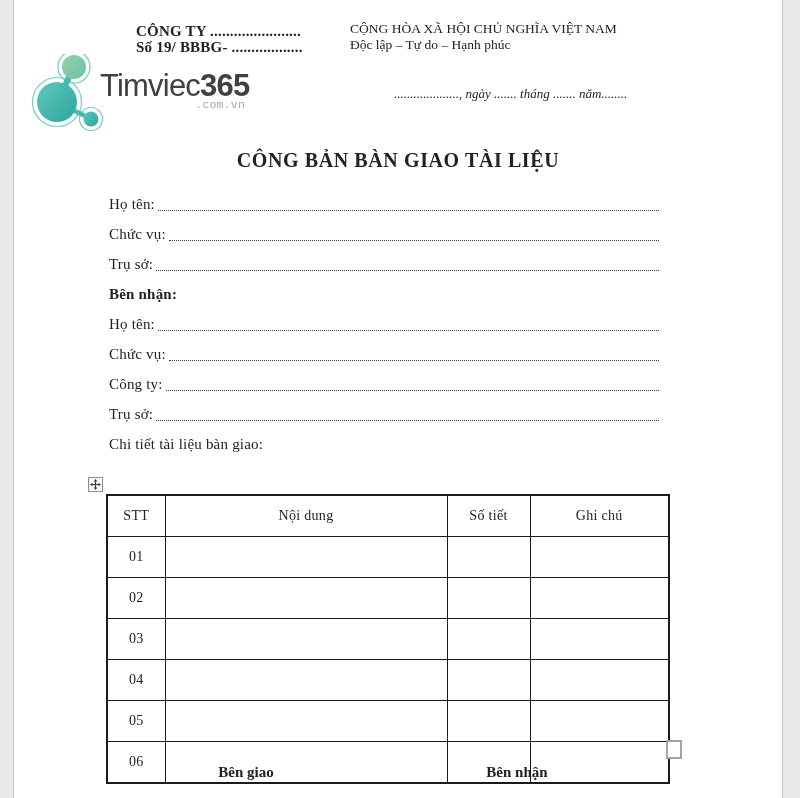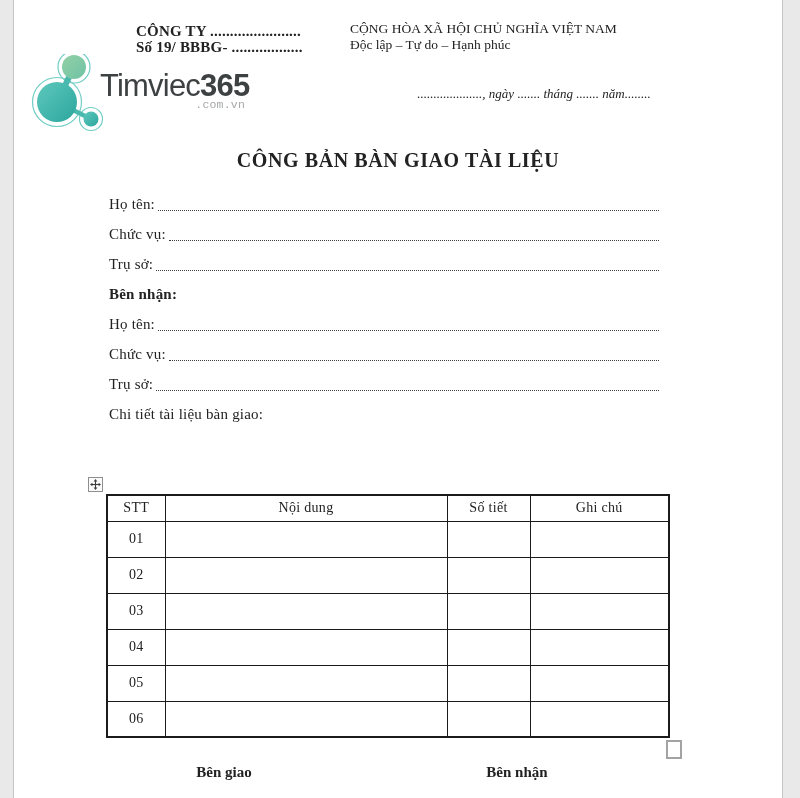--- a/index.html
+++ b/index.html
@@ -20,21 +20,21 @@
   
   .hdr-left {
     left:122px; top:23px; font-weight:bold; font-size:15px;
     line-height:16px; letter-spacing:0.2px; white-space:nowrap;
   }
   .hdr-right {
     left:336px; width:316px; top:21px; text-align:left;
     font-weight:normal; font-size:13.5px; line-height:16px; white-space:nowrap;
   }
   .date-line {
-    left:380px; width:280px; top:86px; text-align:center;
+    left:380px; width:280px; top:86px; 
     font-style:italic; font-size:13px; white-space:nowrap;
   }
 
   
   .logo-circles { left:16px; top:54px; width:80px; height:82px; }
   .logo-text { left:86px; top:71px; width:146px; font-family:"Liberation Sans","DejaVu Sans",sans-serif; }
   .logo-brand { font-size:31px; font-weight:400; color:#3d4142; letter-spacing:-0.8px; line-height:30px;margin-top:36px; }
   .logo-num { font-weight:700; }
   .logo-domain { display:block; text-align:right; font-size:11.5px; color:#a6a8a8; margin-top:-3px; padding-right:1px; letter-spacing:0.2px;font-family:Liberation Mono, monospace; }
 
@@ -59,35 +59,35 @@
   }
 
   
   table.details {
     position:absolute; left:92px; top:494px;
     border-collapse:collapse; table-layout:fixed;
     border:2px solid #1b1b1b;
     font-size:14px;
   }
   table.details th, table.details td {
-    border:1.5px solid #1b1b1b; text-align:center; padding:4px;
+    border:1.5px solid #1b1b1b; text-align:center; padding:12px;
     font-weight:normal; letter-spacing:0.3px;
   }
   table.details th { height:26px; }
   table.details td { height:36px; }
 
   
   .resize-handle {
     left:652px; top:740px; width:16px; height:19px;
     border:2px solid #a3a3a3; background:#fff;
   }
 
   
   .sig { top:764px; font-weight:bold; font-size:15px; transform:translateX(-50%); white-space:nowrap; }
-  .sig-giver { left:210px; }
+  .sig-giver { left:232px; }
   .sig-receiver { left:503px; }
 </style>
 </head>
 <body>
 
 <div class="page">
 
   <div class="abs logo-circles">
     <svg width="80" height="82" viewBox="0 0 80 82">
       <defs>
@@ -145,20 +145,24 @@
       </div>
       <div class="field-line">
         <span class="flabel b">Bên nhận:</span>
       </div>
       <div class="field-line">
         <span class="flabel">Họ tên:</span>
         <span class="leader"></span>
       </div>
       <div class="field-line">
         <span class="flabel">Chức vụ:</span>
+        <span class="leader"></span>
+      </div>
+      <div class="field-line">
+        <span class="flabel">Công ty:</span>
         <span class="leader"></span>
       </div>
       <div class="field-line">
         <span class="flabel">Trụ sở:</span>
         <span class="leader"></span>
       </div>
       <div class="field-line">
         <span class="flabel">Chi tiết tài liệu bàn giao:</span>
       </div>
     </div>

